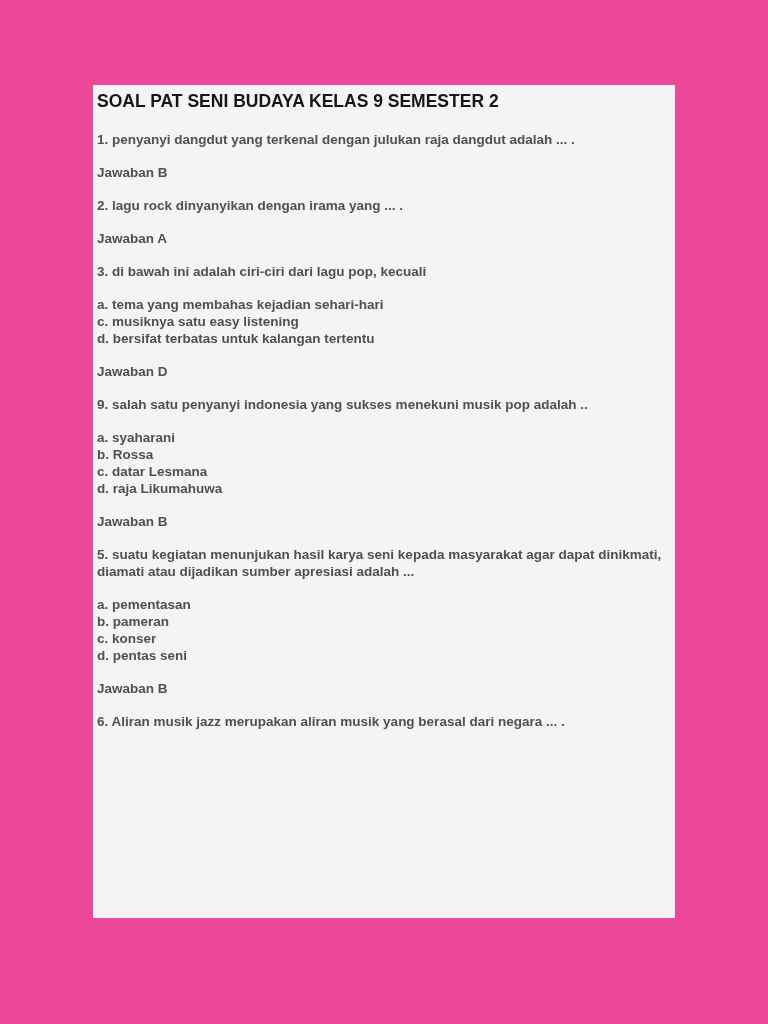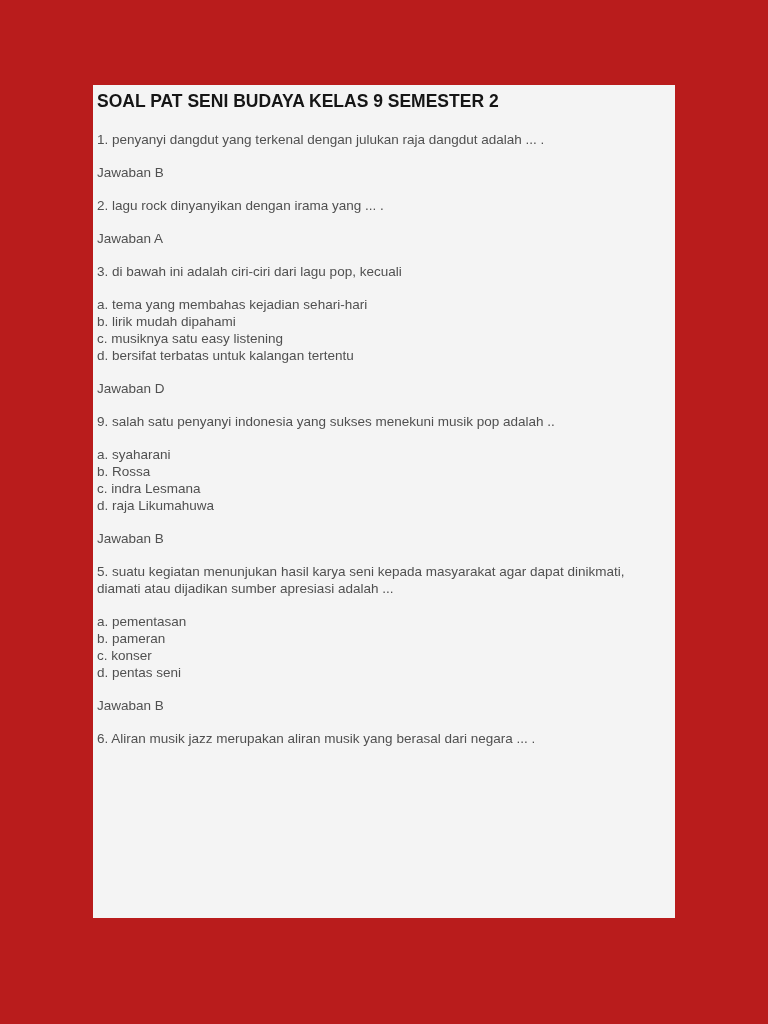--- a/index.html
+++ b/index.html
@@ -7,21 +7,21 @@
     padding: 0;
     background: #ffffff;
     width: 768px;
     height: 1024px;
     font-family: "Liberation Sans", sans-serif;
   }
   .canvas {
     position: relative;
     width: 768px;
     height: 1024px;
-    background: #b91c1c;
+    background: #ec4899;
     overflow: hidden;
   }
   .page {
     position: absolute;
     left: 93px;
     top: 85px;
     width: 582px;
     height: 833px;
     background: #f4f4f4;
     box-sizing: border-box;
@@ -31,21 +31,21 @@
     line-height: 17px;
     overflow: hidden;
   }
   .doc-title {
     margin: 0 0 19px 0;
     font-size: 17.5px;
     line-height: 22px;
     font-weight: bold;
     color: #161616;
   }
-  p { margin: 0; }
+  p { margin: 0; font-weight: bold; }
   .question-text { margin: 0 0 16px 0; }
   .options { margin: 0 0 16px 0; }
   .answer { margin: 0 0 16px 0; }
   section { margin: 0; }
 </style>
 </head>
 <body>
 
 <div class="canvas">
   <div class="page">
@@ -59,33 +59,32 @@
 
     <section>
       <p class="question-text">2. lagu rock dinyanyikan dengan irama yang ... .</p>
       <p class="answer">Jawaban A</p>
     </section>
 
     <section>
       <p class="question-text">3. di bawah ini adalah ciri-ciri dari lagu pop, kecuali</p>
       <div class="options">
         <p>a. tema yang membahas kejadian sehari-hari</p>
-        <p>b. lirik mudah dipahami</p>
         <p>c. musiknya satu easy listening</p>
         <p>d. bersifat terbatas untuk kalangan tertentu</p>
       </div>
       <p class="answer">Jawaban D</p>
     </section>
 
     <section>
       <p class="question-text">9. salah satu penyanyi indonesia yang sukses menekuni musik pop adalah ..</p>
       <div class="options">
         <p>a. syaharani</p>
         <p>b. Rossa</p>
-        <p>c. indra Lesmana</p>
+        <p>c. datar Lesmana</p>
         <p>d. raja Likumahuwa</p>
       </div>
       <p class="answer">Jawaban B</p>
     </section>
 
     <section>
       <p class="question-text">5. suatu kegiatan menunjukan hasil karya seni kepada masyarakat agar dapat dinikmati, diamati atau dijadikan sumber apresiasi adalah ...</p>
       <div class="options">
         <p>a. pementasan</p>
         <p>b. pameran</p>

